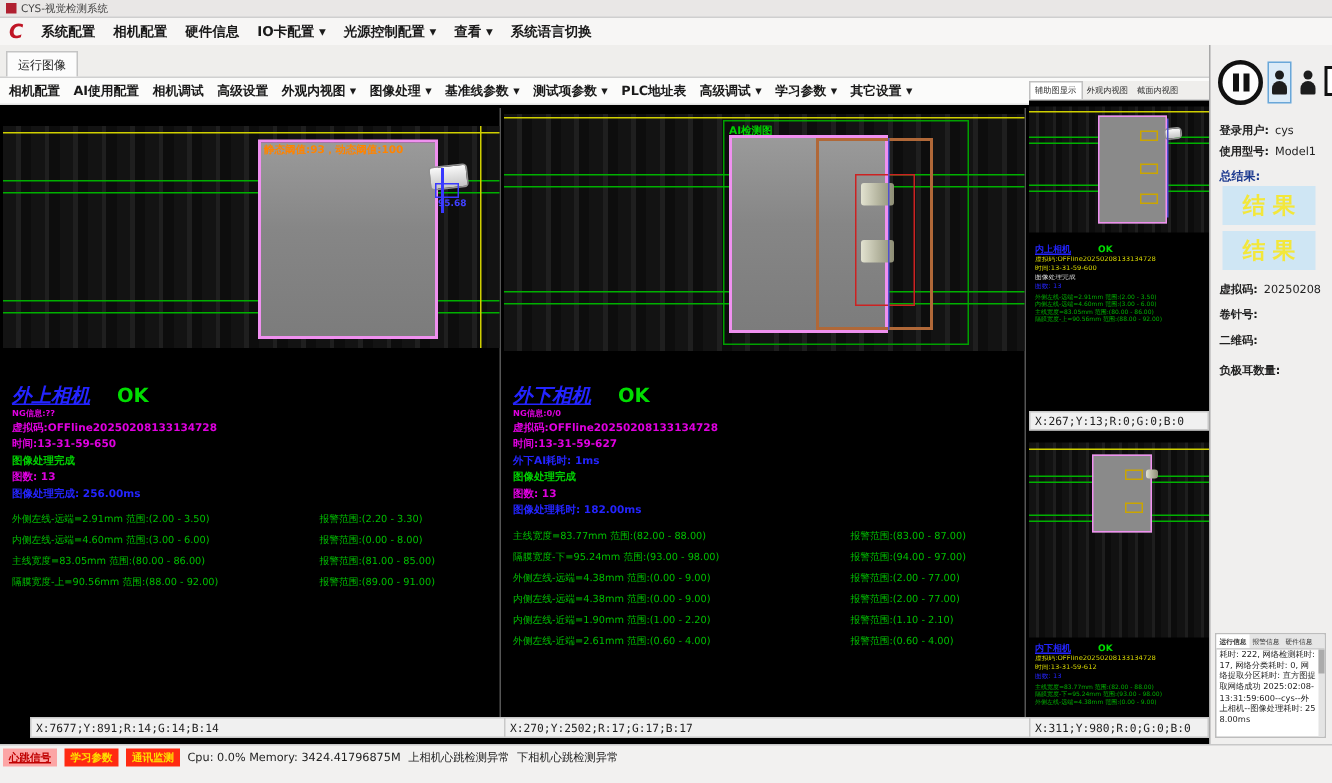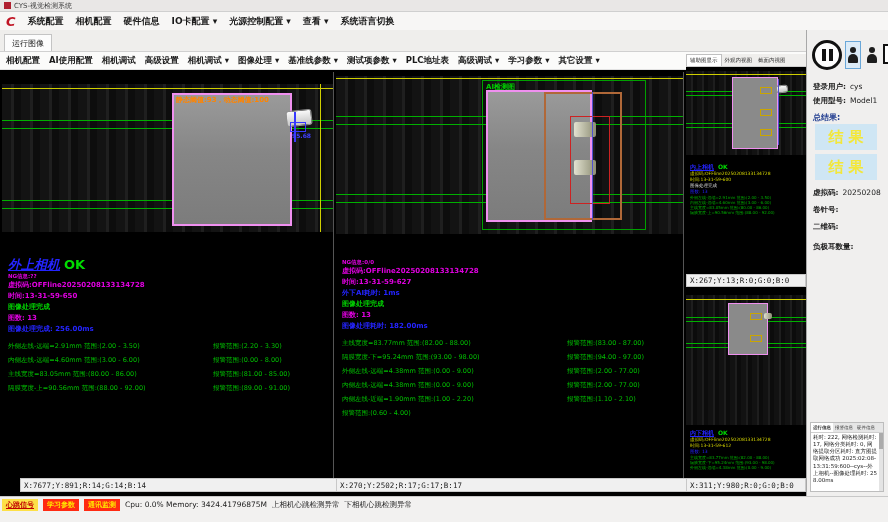--- a/index.html
+++ b/index.html
@@ -51,21 +51,21 @@
   .brownrect { position:absolute; border:2px solid #b06838; }
   .redrect { position:absolute; border:1px solid #cc2222; }
   .brighttab { position:absolute; background:linear-gradient(90deg,#e2e2d0,#8d8d74);
                border-radius:2px; }
   .bluevline { position:absolute; width:1px; background:#5050d0; }
 
   
   .result { position:absolute; left:6px; right:2px; top:186px; }
   .rtitle { height:14px; font-size:13px; font-weight:bold; font-style:italic; line-height:14px; }
   .cam { color:#2424ff; text-decoration:underline; }
-  .ok { color:#00dd00; font-style:normal; margin-left:4px;text-align:right; }
+  .ok { color:#00dd00; font-style:normal; margin-left:18px;text-align:right; }
   .rng { height:8px; font-size:5.5px; font-weight:bold; color:#e000e0; line-height:8px; }
   .rline { height:11px; font-size:7px; font-weight:bold; line-height:11px; white-space:nowrap; }
   .t-magenta { color:#e000e0; } .t-green { color:#00d000; } .t-blue { color:#2424ff; }
   .mrows { margin-top:4px; }
   .mrow { display:flex; height:14px; align-items:center; font-size:6.5px; color:#00c000;
           white-space:nowrap; }
   #panel-left .mcol { width:205px; flex:none; }
   #panel-mid  .mcol { width:225px; flex:none; }
 
   .coordbar { position:absolute; height:14px; background:#f0f0f0; border:1px solid #c8c8c8;
@@ -123,21 +123,21 @@
   .logtext { padding:1px 5px 1px 2px; font-size:5.5px; line-height:1.3; color:#222;
              word-break:break-all; }
   .logscroll { position:absolute; right:0; top:10px; bottom:0; width:4px; background:#e4e4e4; }
   .logthumb { position:absolute; right:0; top:0; width:4px; height:16px; background:#ababab; }
 
   
   .statusbar { position:absolute; left:0; top:496px; width:888px; height:26px; background:#f2f1f0;
                border-top:1px solid #c8c8c8; display:flex; align-items:flex-start; gap:5px;
                padding:2px 0 0 2px; font-size:7.5px; color:#222; }
   .badge { padding:1px 4px; font-size:7px; font-weight:bold; flex:none; }
-  .badge.y { background:#fde047; color:#c00000;text-decoration:underline; }
+  .badge.y { background:#fca5a5; color:#c00000;text-decoration:underline; }
   .badge.r { background:#ff2a12; color:#ffe000; }
   .statustext { padding-top:1px; white-space:nowrap; }
 </style>
 </head>
 <body>
 
 <div class="titlebar">
   <span class="appicon"></span>
   <span>CYS-视觉检测系统</span>
 </div>
@@ -155,21 +155,21 @@
 
 <div class="tabstrip">
   <div class="runtab">运行图像</div>
 </div>
 
 <div class="toolbar">
   <span class="tool-item">相机配置</span>
   <span class="tool-item">AI使用配置</span>
   <span class="tool-item">相机调试</span>
   <span class="tool-item">高级设置</span>
-  <span class="tool-item">相机调试 ▾</span>
+  <span class="tool-item">外观内视图 ▾</span>
   <span class="tool-item">图像处理 ▾</span>
   <span class="tool-item">基准线参数 ▾</span>
   <span class="tool-item">测试项参数 ▾</span>
   <span class="tool-item">PLC地址表</span>
   <span class="tool-item">高级调试 ▾</span>
   <span class="tool-item">学习参数 ▾</span>
   <span class="tool-item">其它设置 ▾</span>
 </div>
 
 <div class="panel" id="panel-left">
@@ -229,20 +229,23 @@
     <div class="gl" style="top:118px"></div>
     <div class="gl" style="top:126px"></div>
     <div class="gblock" style="left:150px;top:14px;width:106px;height:132px"></div>
     <div class="brownrect" style="left:208px;top:16px;width:78px;height:128px"></div>
     <div class="redrect" style="left:234px;top:40px;width:40px;height:88px"></div>
     <div class="brighttab" style="left:238px;top:46px;width:22px;height:15px"></div>
     <div class="brighttab" style="left:238px;top:84px;width:22px;height:15px"></div>
     <div class="bluevline" style="left:256px;top:16px;height:128px"></div>
   </div>
   <div class="result">
+    <div class="rtitle">
+      <span class="cam">外下相机</span><span class="ok">OK</span>
+    </div>
     <div class="rng">NG信息:0/0</div>
     <div class="rline t-magenta">虚拟码:OFFline20250208133134728</div>
     <div class="rline t-magenta">时间:13-31-59-627</div>
     <div class="rline t-blue">外下AI耗时: 1ms</div>
     <div class="rline t-green">图像处理完成</div>
     <div class="rline t-magenta">图数: 13</div>
     <div class="rline t-blue">图像处理耗时: 182.00ms</div>
     <div class="mrows">
       <div class="mrow">
           <span class="mcol">主线宽度=83.77mm 范围:(82.00 - 88.00)</span>
@@ -258,20 +261,21 @@
         </div>
       <div class="mrow">
           <span class="mcol">内侧左线-远端=4.38mm 范围:(0.00 - 9.00)</span>
           <span>报警范围:(2.00 - 77.00)</span>
         </div>
       <div class="mrow">
           <span class="mcol">内侧左线-近端=1.90mm 范围:(1.00 - 2.20)</span>
           <span>报警范围:(1.10 - 2.10)</span>
         </div>
       <div class="mrow">
+          <span class="mcol">外侧左线-近端=2.61mm 范围:(0.60 - 4.00)</span>
           <span>报警范围:(0.60 - 4.00)</span>
         </div>
     </div>
   </div>
 </div>
 <div class="coordbar" style="left:336px;top:478px;width:388px">X:270;Y:2502;R:17;G:17;B:17</div>
 
 <div class="thumbtabs">
   <span class="thumbtab sel">辅助图显示</span>
   <span class="thumbtab">外观内视图</span>

